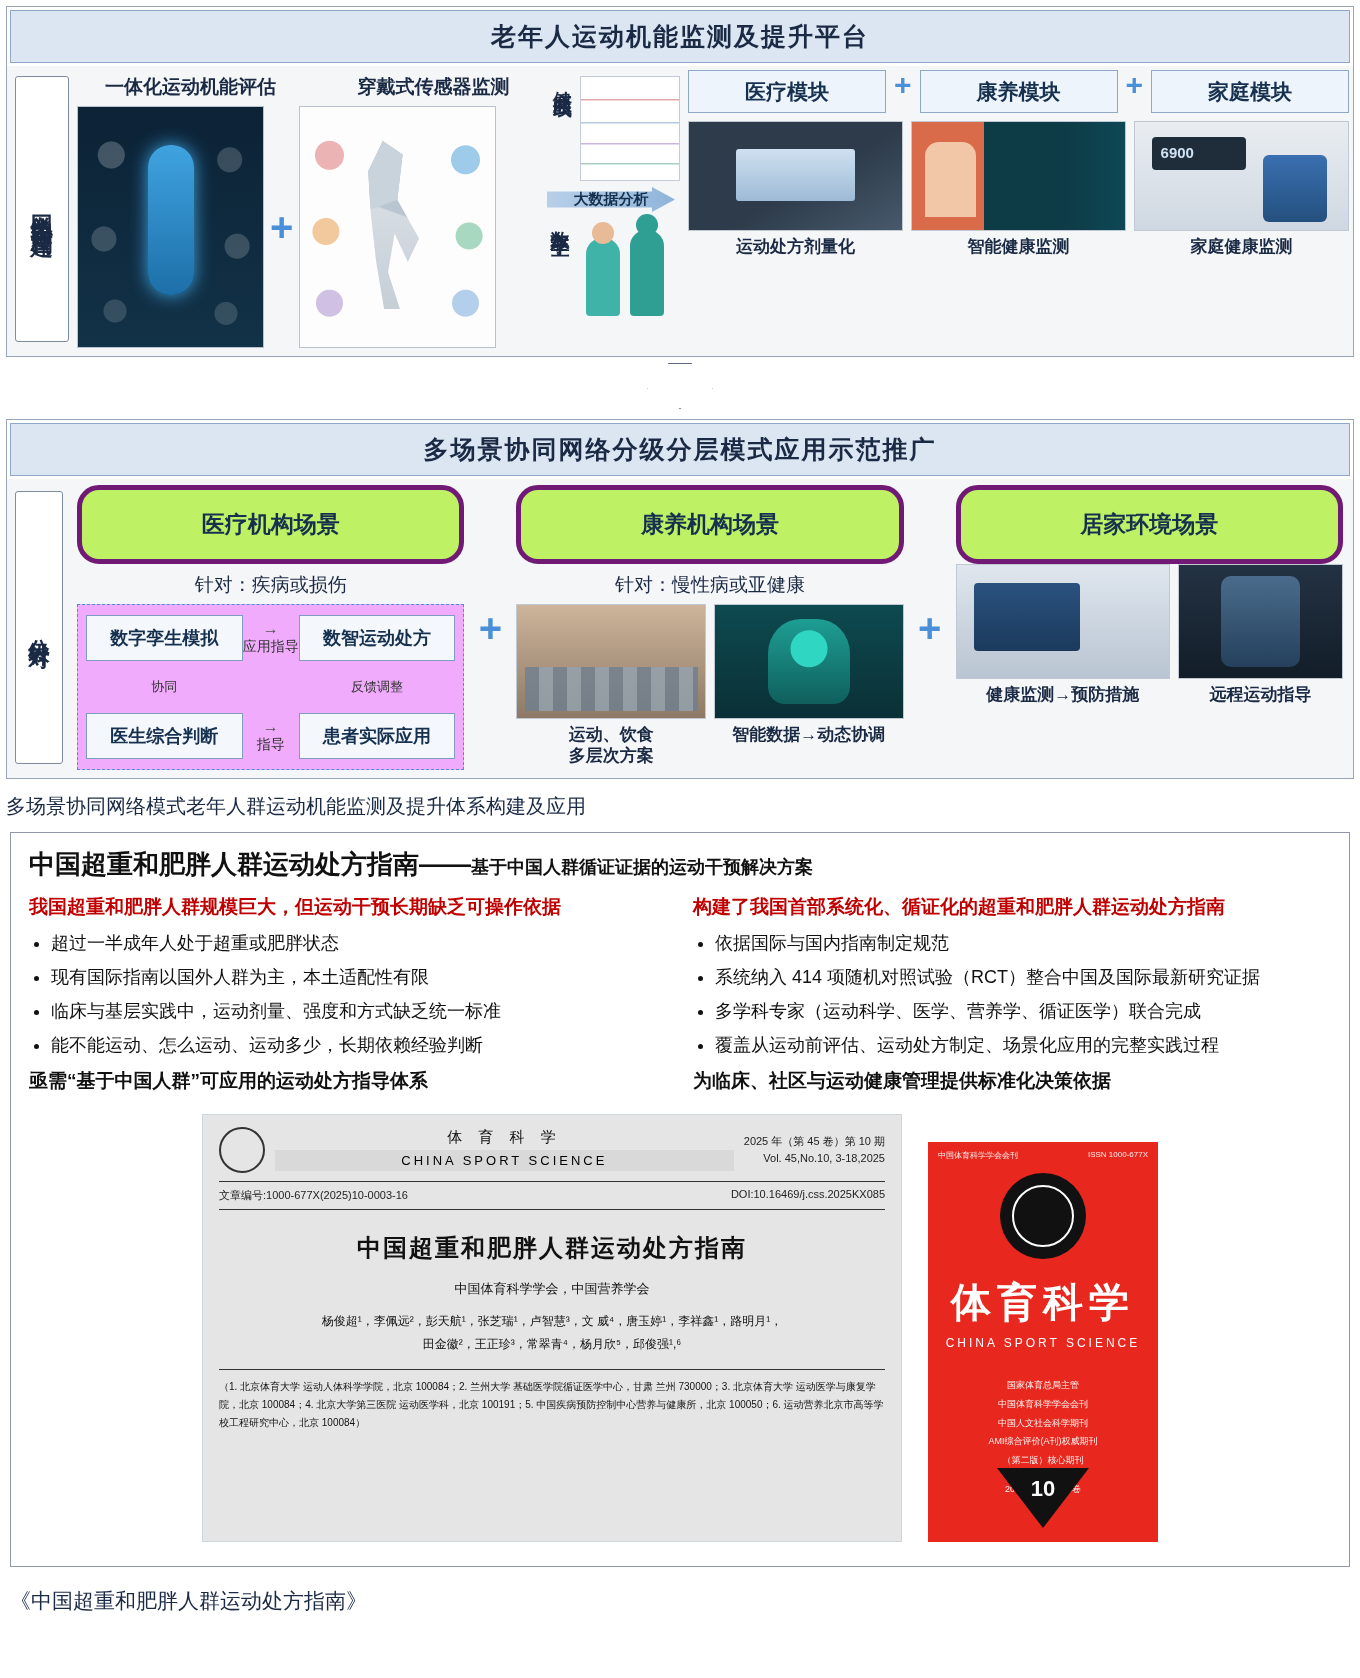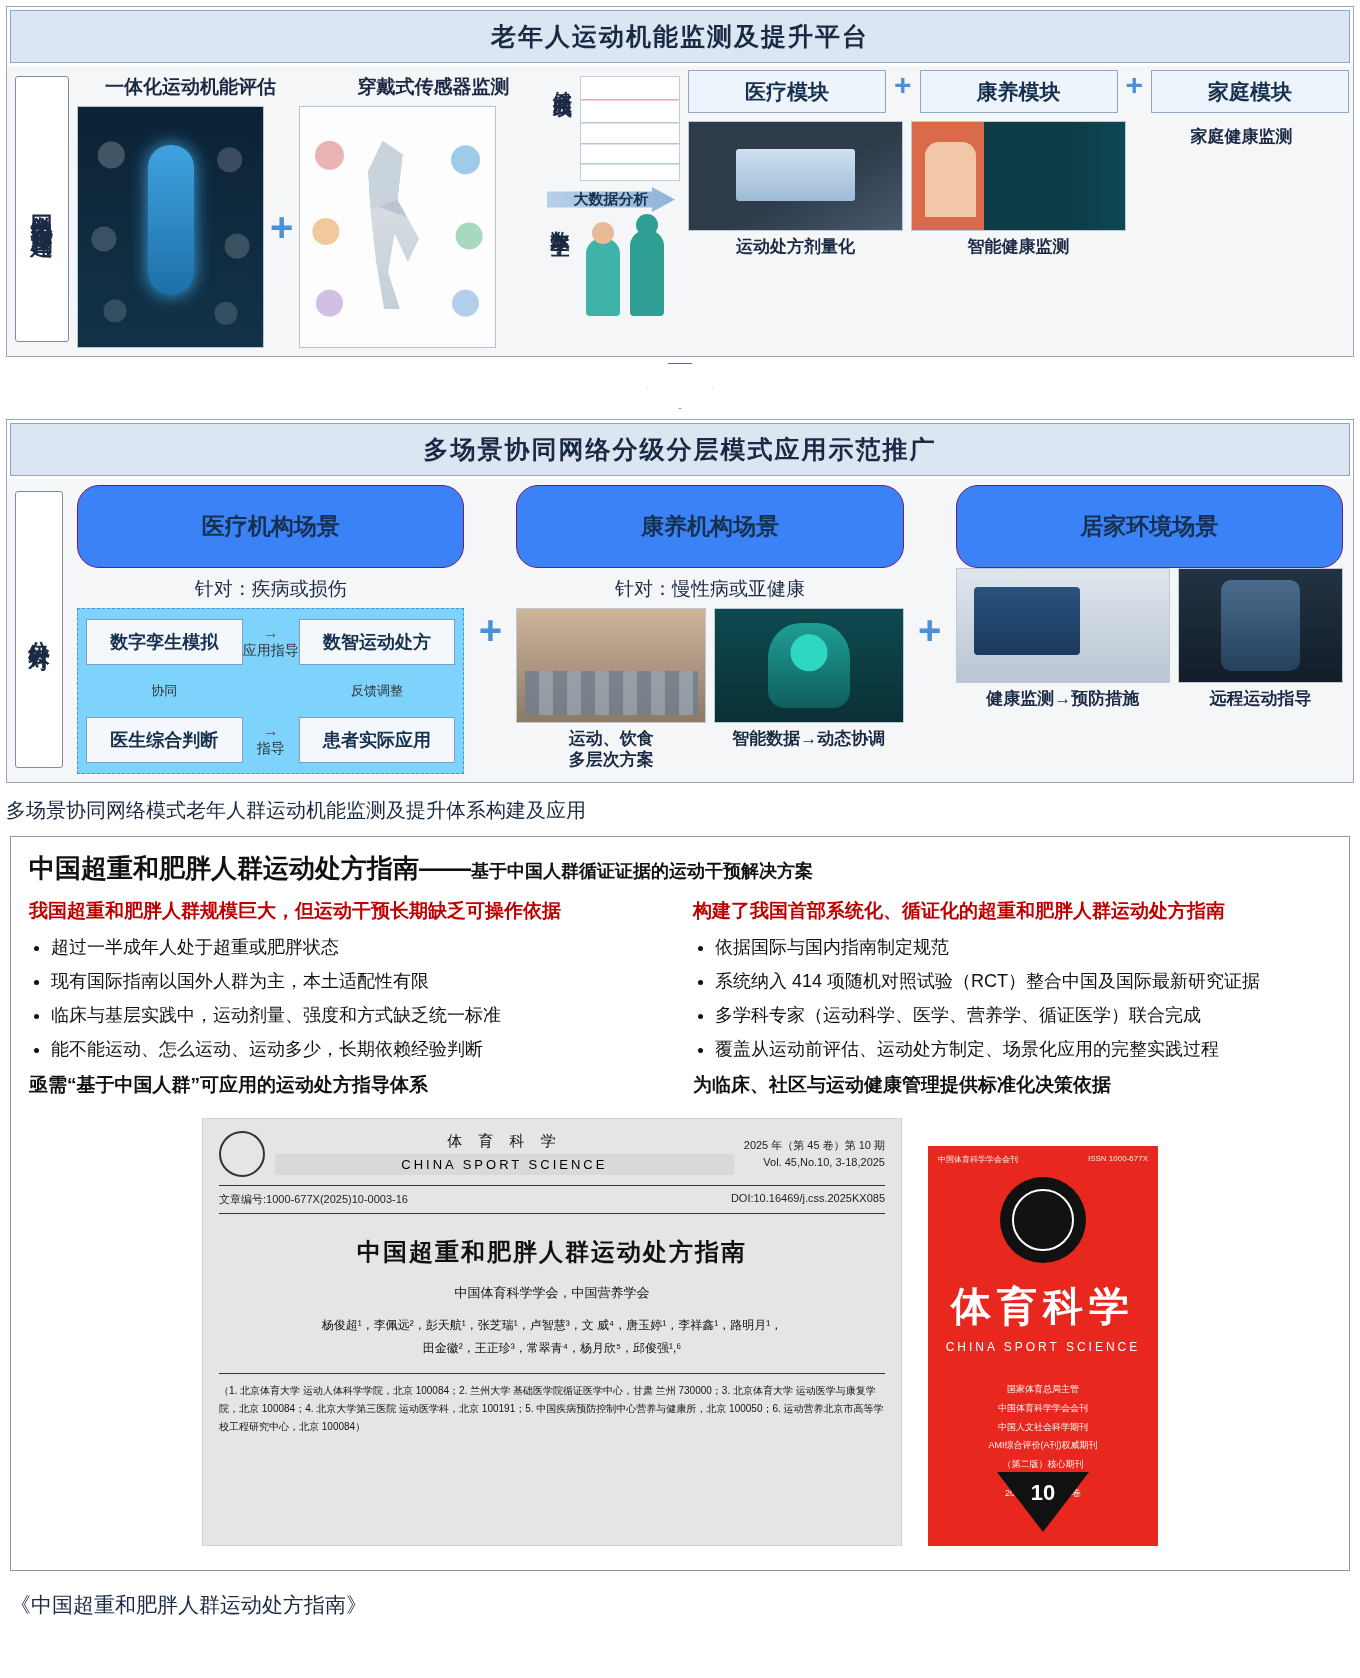--- a/index.html
+++ b/index.html
@@ -219,39 +219,39 @@
 
   
   .fig2 {
     margin: 4px 6px 0 6px;
     border: 1px solid #9aa6b8;
     background: #fff;
   }
   .row2 { display: flex; padding: 6px 4px 8px 4px; background:#f5f6f8; }
   .sceneCol { flex: 1; padding: 0 6px; }
   .sceneHead {
-    border: 1px solid #701a75;
-    background: #3b82f6;
+    border: 5px solid #701a75;
+    background: #bef264;
     border-radius: 22px;
     text-align: center;
     font-size: 23px;
     font-weight: bold;
     color: #16314f;
-    padding: 25px 0;
+    padding: 19px 0;
   }
   .sceneTarget {
     text-align: center;
     font-size: 19px;
     color: #1b2a44;
     margin: 8px 0 6px 0;
   }
   .dashBox {
     border: 1px dashed #4a90d9;
     padding: 10px 8px;
-    background: #7dd3fc;
+    background: #f0abfc;
   }
   .flowGrid {
     display: grid;
     grid-template-columns: 1fr 56px 1fr;
     grid-template-rows: auto 52px auto;
     align-items: center;
     justify-items: center;
   }
   .flowNode {
     width: 100%;
@@ -411,20 +411,23 @@
         <div class="modImgs">
           <div class="modCell">
             <div class="cellImg ci1"></div>
             <div class="cellCap">运动处方剂量化</div>
           </div>
           <div class="modCell">
             <div class="cellImg ci2"></div>
             <div class="cellCap">智能健康监测</div>
           </div>
           <div class="modCell">
+            <div class="cellImg ci3">
+              <div style="position:absolute;left:12%;top:20%;color:#cfe3f5;font-size:15px;font-weight:bold;">6900</div>
+            </div>
             <div class="cellCap">家庭健康监测</div>
           </div>
         </div>
       </div>
 
     </div>
   </div>
 
   <div class="downArrowWrap">
     <div class="downArrow"></div>

